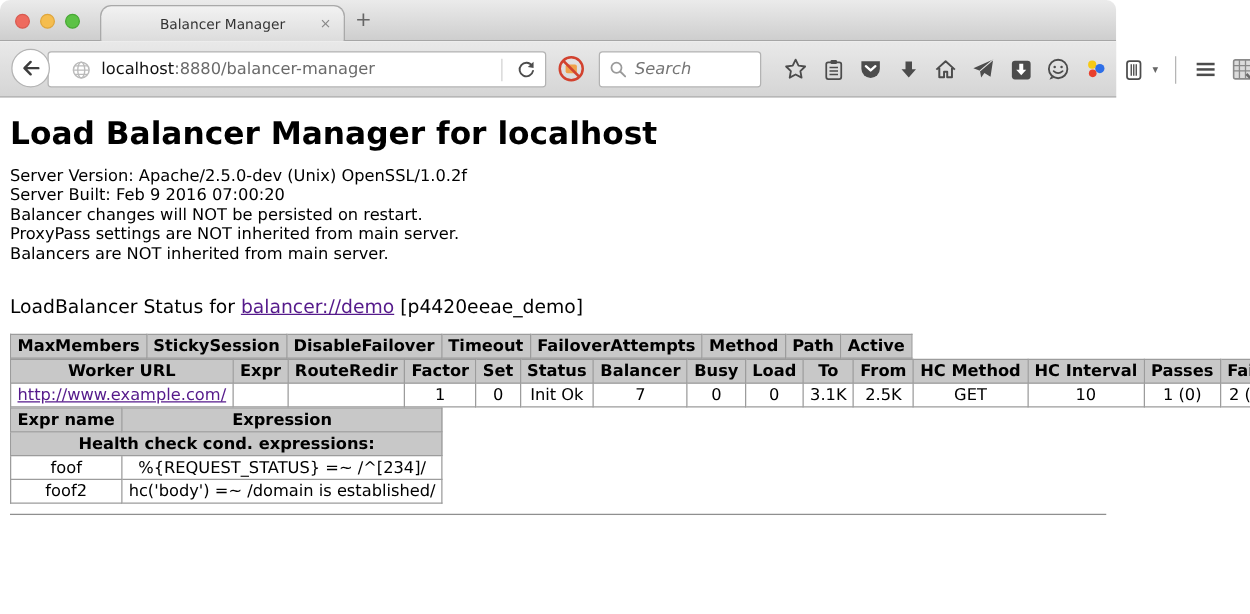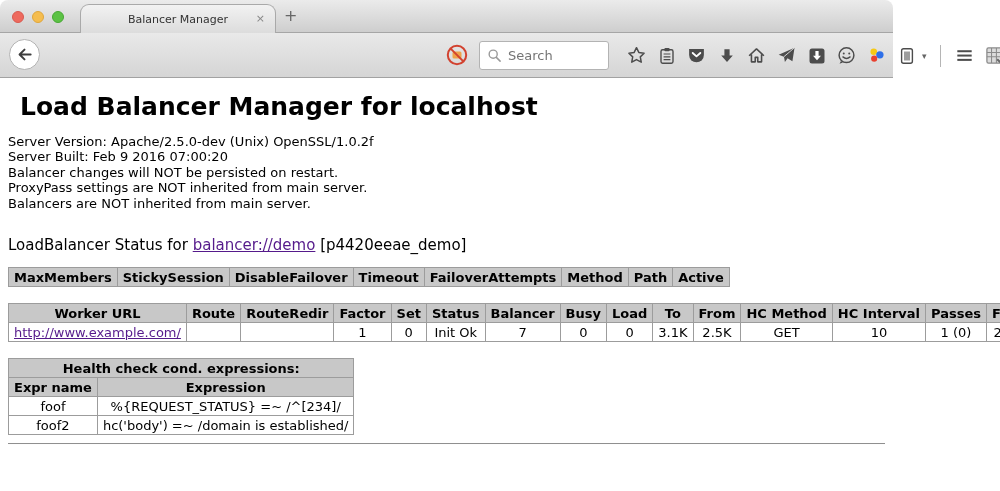--- a/index.html
+++ b/index.html
@@ -33,35 +33,35 @@
   .url-text { font-size:13px; white-space:nowrap; }
   .url-host { color:#111; }
   .url-path { color:#6b6b6b; }
   .url-spacer { flex:1; }
   .url-divider { width:1px; height:18px; background:#d2d2d2; margin-right:6px; }
   .reload-btn { width:26px; height:26px; display:flex; align-items:center; justify-content:center; margin-right:2px; }
   .block-btn { position:absolute; left:444px; top:9px; width:26px; height:26px;
                display:flex; align-items:center; justify-content:center; }
   .searchbar { position:absolute; left:479px; top:8px; width:130px; height:29px; }
   .searchbar input { width:100%; height:100%; border:1px solid #b3b3b3; border-radius:3px;
-                     font-family:"DejaVu Sans", sans-serif; font-size:13px; color:#444; padding:0 6px 0 28px; outline:none; }
+                     font-family:"DejaVu Sans", sans-serif; font-size:13px; color:#444; padding:0 6px 0 28px; outline:none;font-style:italic; }
   .search-mag { position:absolute; left:8px; top:7px; pointer-events:none; }
   .iconrow { position:absolute; left:626px; top:8px; height:29px; display:flex; align-items:center; gap:9px; }
   .tool-icon { width:21px; height:21px; display:flex; align-items:center; justify-content:center; }
   .caret { font-size:9px; color:#666; margin-left:-4px; }
   .vsep { width:1px; height:22px; background:#b5b5b5; margin:0 4px; }
 
   
   .content { padding:14px 8px 0 8px; background:#fff; height:412px; }
-  h1.page-title { margin:0 0 13px 12px; font-size:25px; font-weight:bold; color:#000; letter-spacing:0; }
+  h1.page-title { margin:0 0 13px 0; font-size:25px; font-weight:bold; color:#000; letter-spacing:0; }
   .info-line { font-size:13px; color:#000; line-height:15.4px; }
   .status-heading { margin-top:25px; margin-bottom:13px; font-size:15px; font-weight:normal; color:#000; }
   .status-heading a { color:#551a8b; }
 
-  table.lbtable { border-collapse:collapse; font-size:13px; margin-bottom:16px; }
+  table.lbtable { border-collapse:collapse; font-size:13px; margin-bottom:0; }
   table.lbtable th, table.lbtable td { border:1px solid #9c9c9c; padding:1px 5px; text-align:center; height:19px; }
   table.lbtable th { background:#c8c8c8; font-weight:bold; white-space:nowrap; }
   table.lbtable td { background:#fff; white-space:nowrap; }
   td.cell-left { text-align:left; }
   a.worker-link { color:#551a8b; }
   .min-route { min-width:36px; }
   .min-redir { min-width:68px; }
   table.hc { margin-bottom:0; }
   hr.bottom-rule { margin:8px 0 0 0; border:none; border-top:1px solid #8f8f8f; border-bottom:1px solid #fdfdfd; height:0; }
 </style>
@@ -83,20 +83,38 @@
     <span class="newtab">+</span>
   </div>
 
   <div class="navbar">
     <div class="back-btn">
       <svg width="17" height="17" viewBox="0 0 18 18">
         <path d="M15.5 9H4.5 M9 3.8L3.8 9 9 14.2" stroke="#3d3d3d" stroke-width="2.1" fill="none" stroke-linecap="round" stroke-linejoin="round"></path>
       </svg>
     </div>
 
+    <div class="urlbar">
+      <span class="globe">
+        <svg width="16" height="16" viewBox="0 0 16 16">
+          <circle cx="8" cy="8" r="6.3" stroke="#bbb" stroke-width="1.2" fill="none"></circle>
+          <ellipse cx="8" cy="8" rx="2.8" ry="6.3" stroke="#bbb" stroke-width="1.1" fill="none"></ellipse>
+          <path d="M1.8 8h12.4 M2.6 4.6h10.8 M2.6 11.4h10.8" stroke="#bbb" stroke-width="1" fill="none"></path>
+        </svg>
+      </span>
+      <span class="url-text"><span class="url-host">localhost</span><span class="url-path">:8880/balancer-manager</span></span>
+      <span class="url-spacer"></span>
+      <span class="url-divider"></span>
+      <span class="reload-btn">
+        <svg width="16" height="16" viewBox="0 0 18 18">
+          <path d="M14.2 5.2 A6.1 6.1 0 1 0 15.1 9.8" stroke="#4c4c4c" stroke-width="1.7" fill="none" stroke-linecap="round"></path>
+          <polygon points="15.6,1.6 15.6,7.2 10.4,6.4" fill="#4c4c4c"></polygon>
+        </svg>
+      </span>
+    </div>
 
     <div class="block-btn">
       <svg width="24" height="24" viewBox="0 0 24 24">
         <rect x="7.5" y="8.5" width="9" height="7" rx="1.5" fill="#f0a24a"></rect>
         <circle cx="12" cy="12" r="9.2" stroke="#d2422f" stroke-width="2" fill="none"></circle>
         <line x1="5.4" y1="5.4" x2="18.6" y2="18.6" stroke="#d2422f" stroke-width="2"></line>
       </svg>
     </div>
 
     <div class="searchbar">
@@ -214,21 +232,21 @@
         <th>Path</th>
         <th>Active</th>
       </tr>
     </tbody>
       </table>
 
     <table class="lbtable">
       <tbody>
           <tr>
         <th>Worker URL</th>
-        <th class="min-route">Route</th>
+        <th class="min-route">Expr</th>
         <th class="min-redir">RouteRedir</th>
         <th>Factor</th>
         <th>Set</th>
         <th>Status</th>
         <th>Balancer</th>
         <th>Busy</th>
         <th>Load</th>
         <th>To</th>
         <th>From</th>
         <th>HC Method</th>
@@ -254,25 +272,25 @@
         <td>1 (0)</td>
         <td>2 (0)</td>
 
       </tr>
     </tbody>
       </table>
 
     <table class="lbtable hc">
       <tbody>
           <tr>
-        <th colspan="2">Health check cond. expressions:</th>
-      </tr>
-      <tr>
         <th>Expr name</th>
         <th>Expression</th>
+      </tr>
+      <tr>
+        <th colspan="2">Health check cond. expressions:</th>
       </tr>
       <tr>
         <td>foof</td>
         <td class="cell-left">%{REQUEST_STATUS} =~ /^[234]/</td>
       </tr>
       <tr>
         <td>foof2</td>
         <td class="cell-left">hc('body') =~ /domain is established/</td>
       </tr>
     </tbody>

